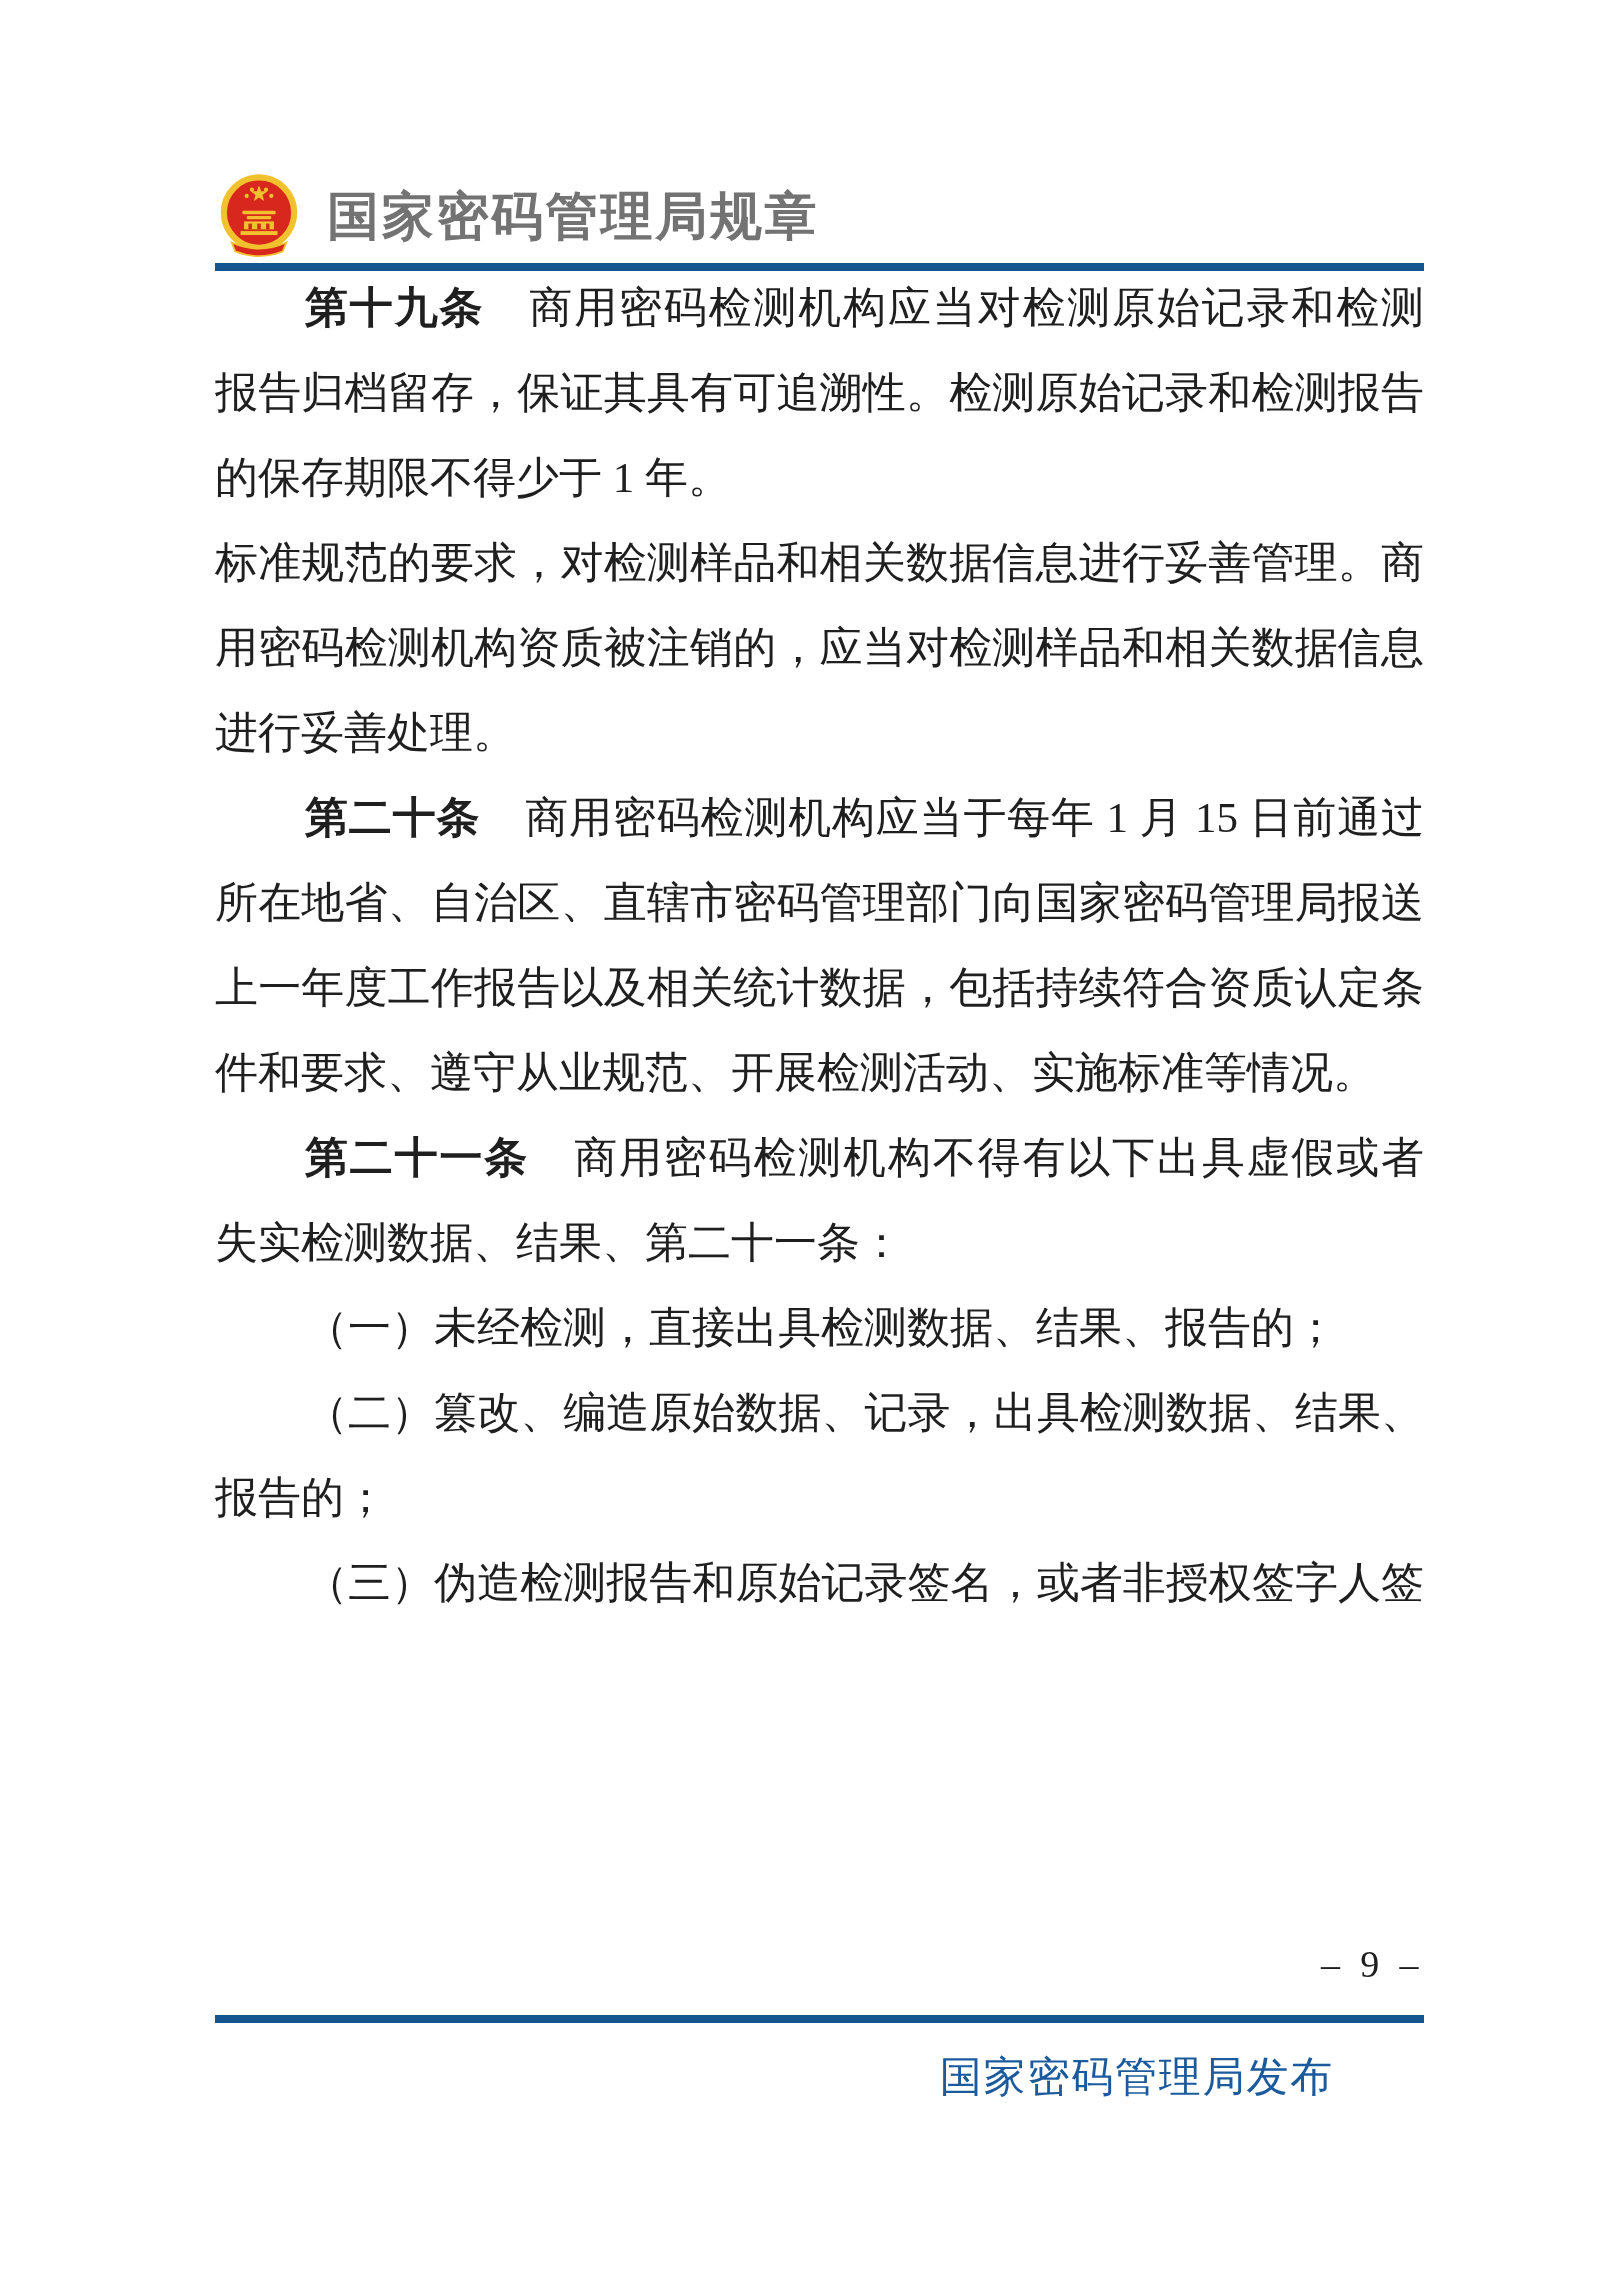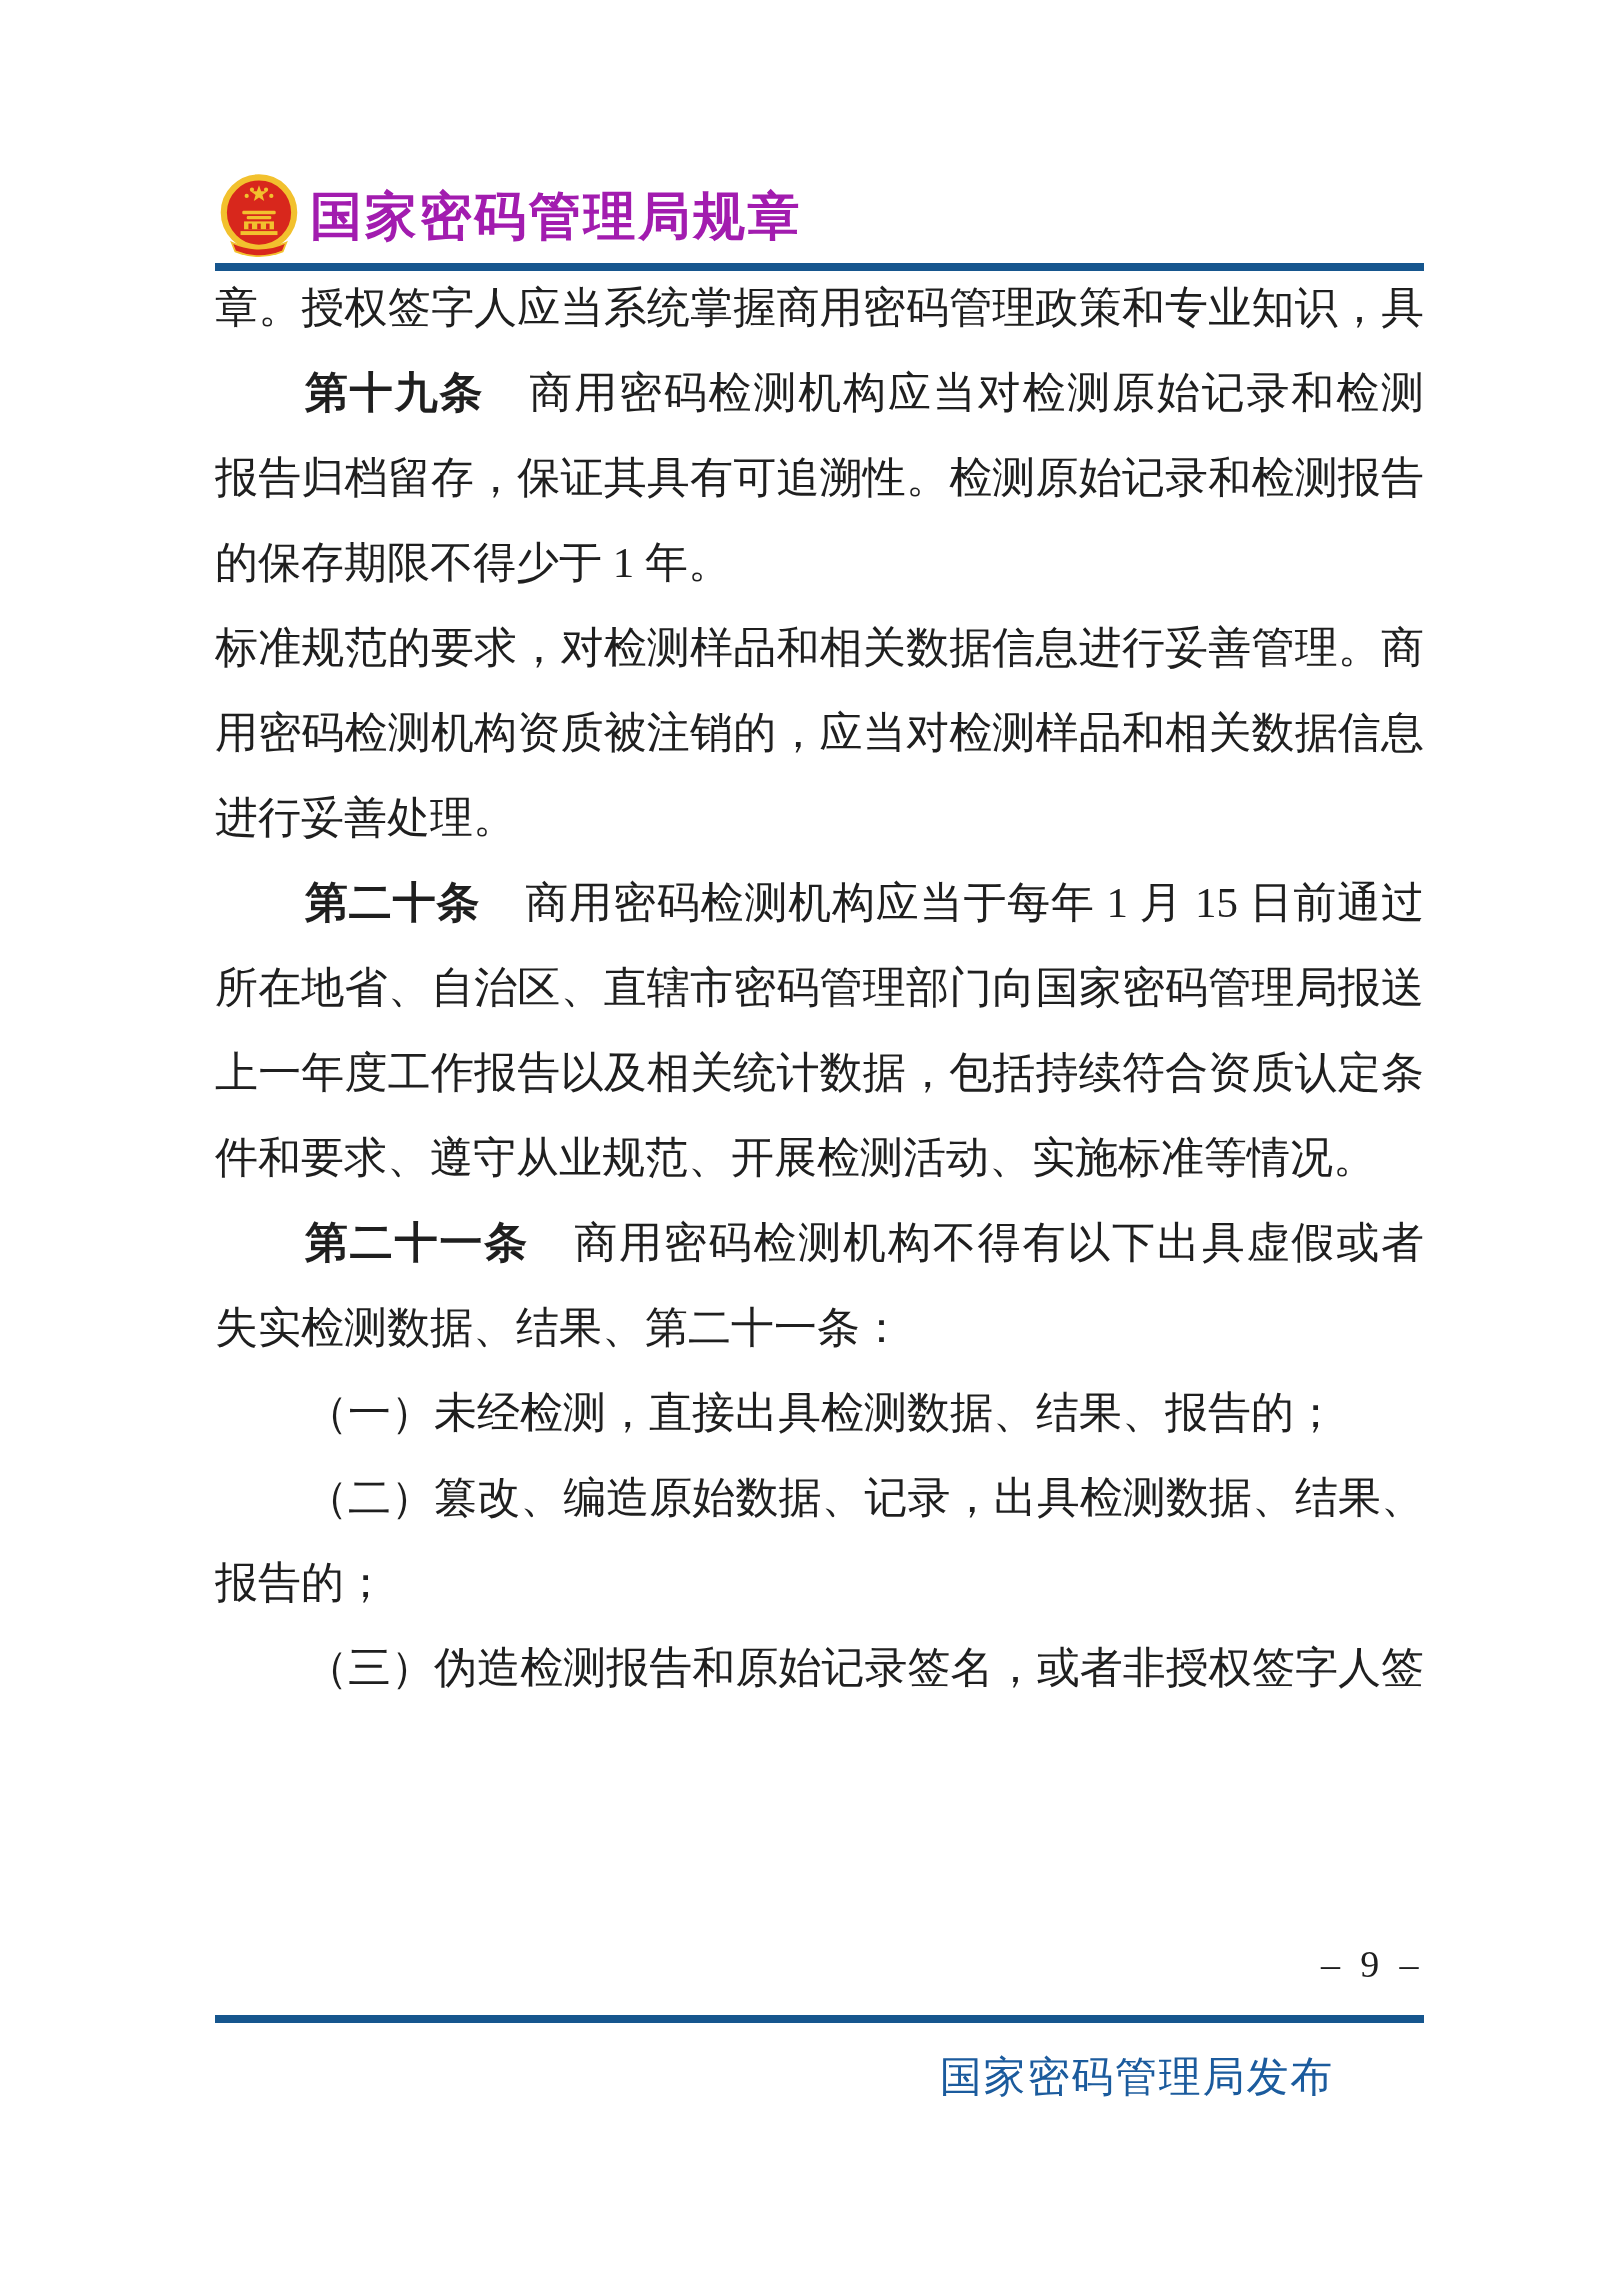--- a/index.html
+++ b/index.html
@@ -25,25 +25,25 @@
     height: 93px;
     display: flex;
     align-items: center;
   }
   .emblem {
     width: 88px;
     height: 90px;
     flex: 0 0 auto;
   }
   .header-title {
-    margin-left: 7px;
+    margin-left: 24px;
     font-size: 52px;
     font-weight: 700;
     letter-spacing: 2.7px;
-    color: #a21caf;
+    color: #737373;
     white-space: nowrap;
     font-family: "Liberation Serif", "DejaVu Serif", serif;
   }
   .header-rule {
     position: absolute;
     left: 215px;
     top: 263px;
     width: 1209px;
     height: 8px;
     background: #16568e;
@@ -129,21 +129,20 @@
       <rect x="58" y="58.5" width="4" height="6.5" fill="#d8271c"></rect>
       <rect x="29" y="67" width="42" height="4.5" fill="#f2c12e"></rect>
 
       <path d="M19,80 Q50,94 81,80 L77,90 Q50,101 23,90 Z" fill="#d8271c" stroke="#f2c12e" stroke-width="2"></path>
     </svg>
     <div class="header-title">国家密码管理局规章</div>
   </div>
   <div class="header-rule"></div>
 
   <div class="body-text">
-    <div class="line full"><span>章。授权签字人应当系统掌握商用密码管理政策和专业知识，具</span></div>
     <div class="line full indent"><span class="art">第十九条</span><span>商用密码检测机构应当对检测原始记录和检测</span></div>
     <div class="line full"><span>报告归档留存，保证其具有可追溯性。检测原始记录和检测报告</span></div>
     <div class="line"><span>的保存期限不得少于 1 年。</span></div>
     <div class="line full"><span>标准规范的要求，对检测样品和相关数据信息进行妥善管理。商</span></div>
     <div class="line full"><span>用密码检测机构资质被注销的，应当对检测样品和相关数据信息</span></div>
     <div class="line"><span>进行妥善处理。</span></div>
     <div class="line full indent"><span class="art">第二十条</span><span>商用密码检测机构应当于每年 1 月 15 日前通过</span></div>
     <div class="line full"><span>所在地省、自治区、直辖市密码管理部门向国家密码管理局报送</span></div>
     <div class="line full"><span>上一年度工作报告以及相关统计数据，包括持续符合资质认定条</span></div>
     <div class="line"><span>件和要求、遵守从业规范、开展检测活动、实施标准等情况。</span></div>

